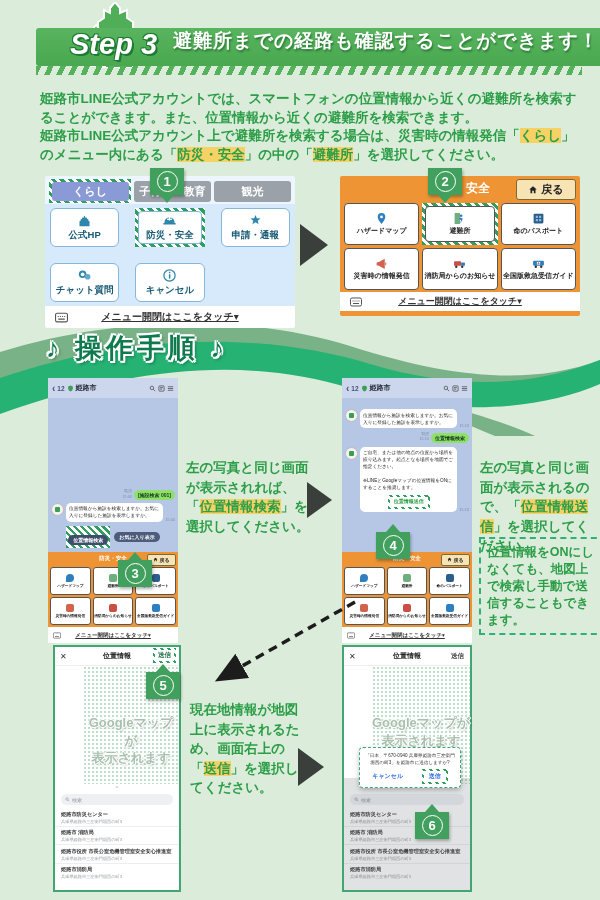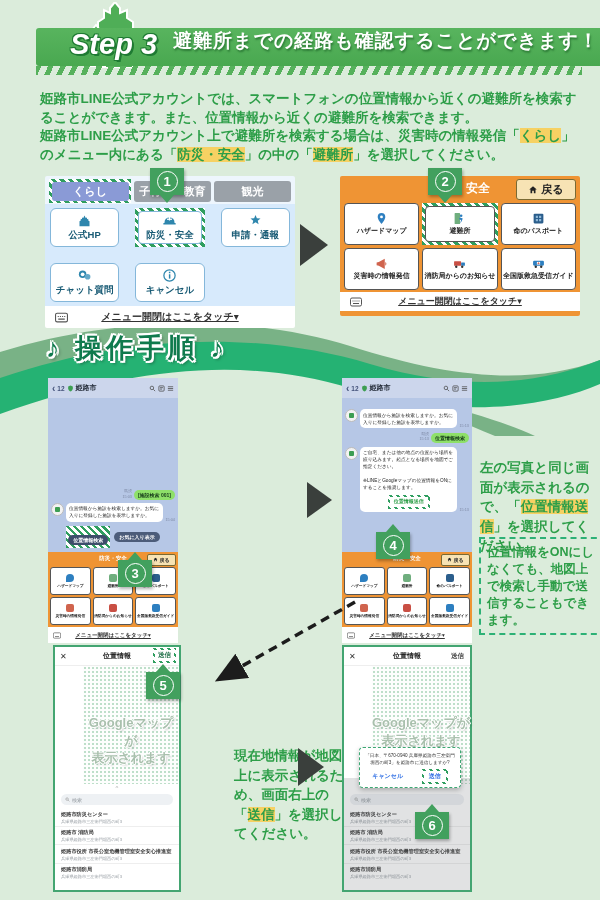--- a/index.html
+++ b/index.html
@@ -396,20 +396,21 @@
             </svg>
           </span>
         <span class="touch">メニュー開閉はここをタッチ▾</span>
       </div>
     </div>
   </div>
   <div class="badge up" style="left:118px;top:560px;">
       <span>3</span>
     </div>
 
+  <div class="instr gt" style="left:186px;top:458px;width:132px;"><span>左の写真と同じ画面が表示されれば、「</span><span class="yl">位置情報検索</span><span>」を選択してください。</span></div>
   <div class="arr" style="left:307px;top:482px;border-top-width:18px;border-bottom-width:18px;border-left-width:25px;"></div>
 
   <div class="cph" style="left:342px;top:378px;">
     <div class="chead">
       <span class="bk">‹</span>
       <span class="ct">12</span>
       <span class="ic">
           <svg width="7" height="7" viewBox="0 0 24 24" fill="#3d9e52">
             <path d="M12 2l8 3v6c0 5-3.5 9-8 11-4.5-2-8-6-8-11V5z"></path>
           </svg>
@@ -566,21 +567,21 @@
       <div class="lrow">
           <div class="lnm">姫路市消防局</div>
           <div class="lad">兵庫県姫路市三左衛門堀西の町3</div>
         </div>
     </div>
   </div>
   <div class="badge up" style="left:146px;top:672px;">
       <span>5</span>
     </div>
 
-  <div class="instr gt" style="left:190px;top:746px;width:112px;margin-left:44px;"><span>現在地情報が地図上に表示されるため、画面右上の「</span><span class="yl">送信</span><span>」を選択してください。</span></div>
+  <div class="instr gt" style="left:190px;top:700px;width:112px;"><span>現在地情報が地図上に表示されるため、画面右上の「</span><span class="yl">送信</span><span>」を選択してください。</span></div>
   <div class="arr" style="left:298px;top:748px;border-top-width:19px;border-bottom-width:19px;border-left-width:26px;"></div>
 
   <div class="lph" style="left:342px;top:645px;width:130px;">
     <div class="lhead">
       <span class="lx">✕</span>
       <span class="lt">位置情報</span>
       <span class="lsend2">送信</span>
     </div>
     <div class="map">
       <div class="maptxt"><span>Googleマップが</span><br><span>表示されます</span></div>

